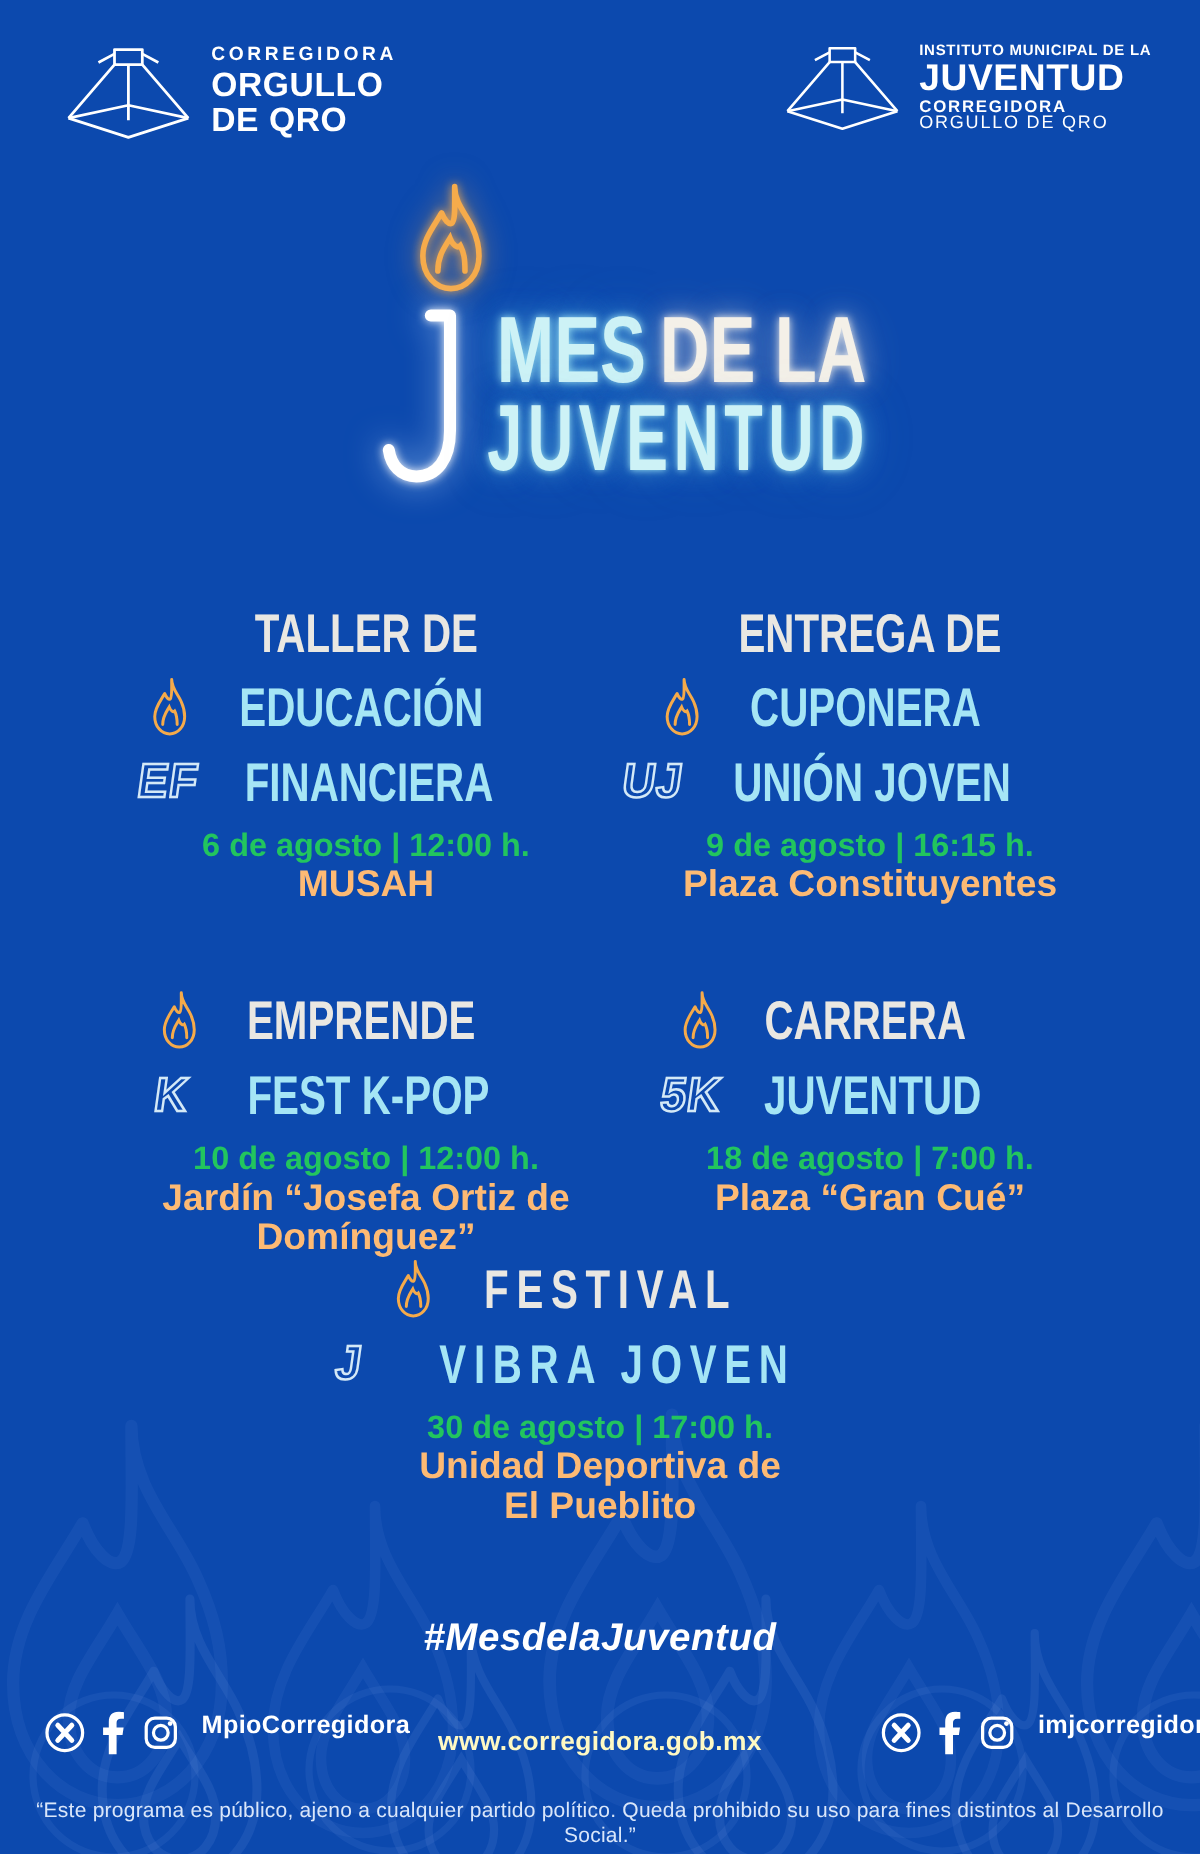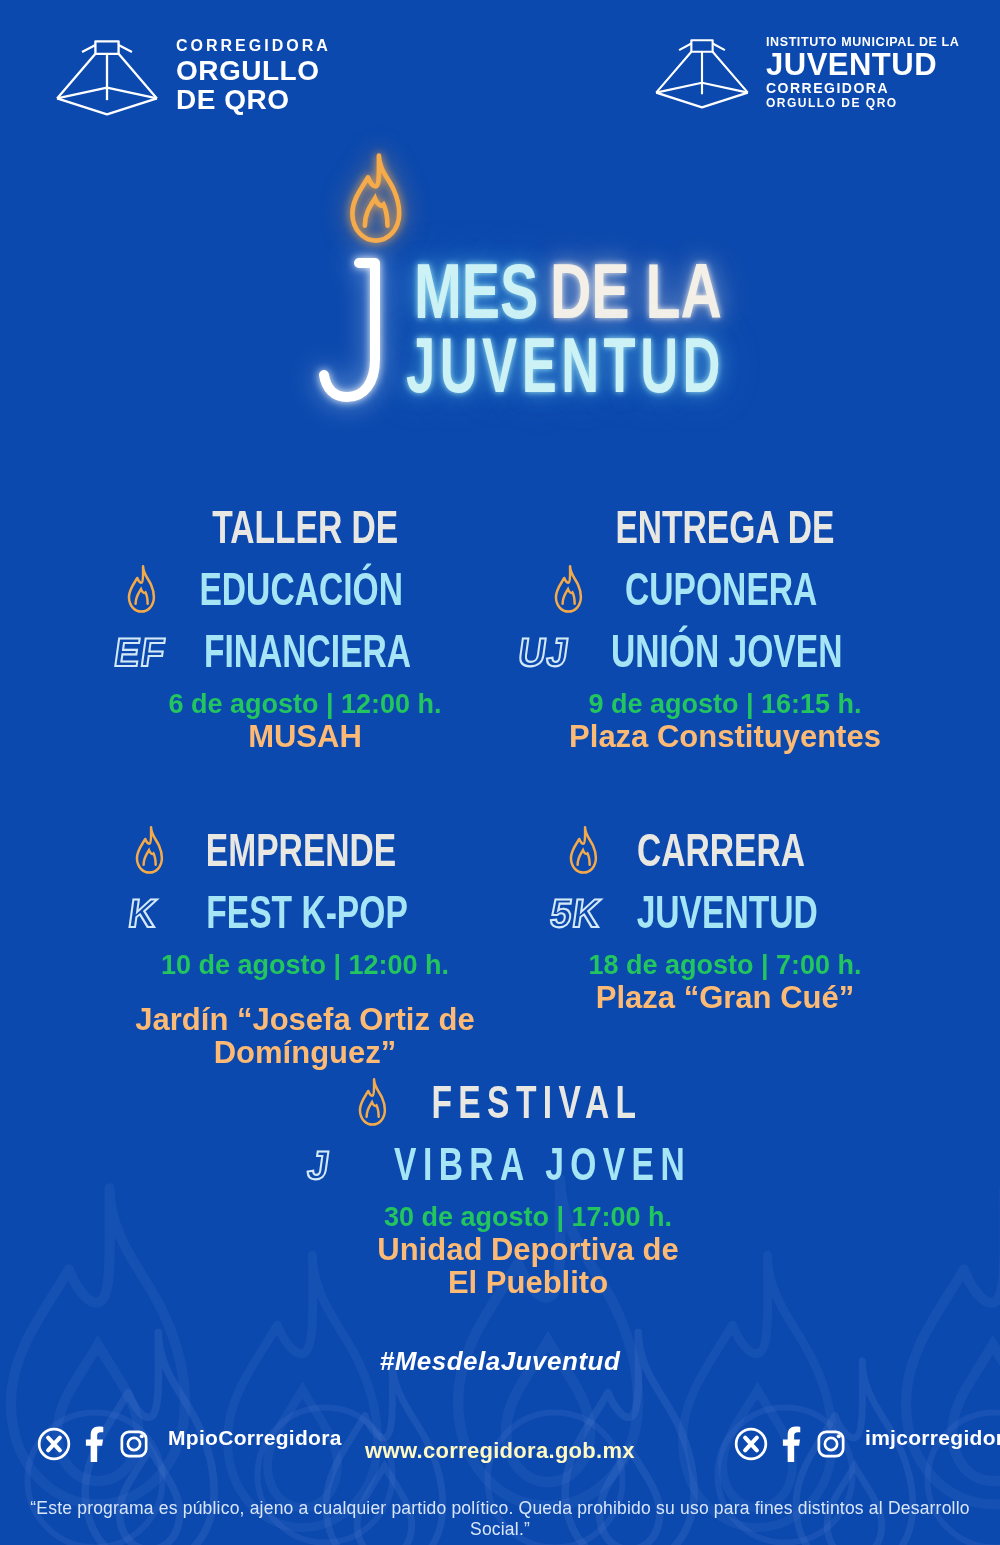--- a/index.html
+++ b/index.html
@@ -17,58 +17,58 @@
   
   .logo{position:absolute;display:flex;align-items:flex-start;gap:10px;}
   .logo-left{left:48px;top:36px;}
   .logo-right{left:648px;top:34px;}
   .pyr{color:#fff;}
   .ll-t1{font-size:16px;letter-spacing:3px;font-weight:600;line-height:20px;}
   .ll-t2{font-size:28px;font-weight:800;line-height:29px;letter-spacing:.5px;}
   .rl-t1{font-size:12.5px;font-weight:700;letter-spacing:.6px;line-height:16px;}
   .rl-t2{font-size:31px;font-weight:800;line-height:30px;letter-spacing:.5px;}
   .rl-t3{font-size:14px;font-weight:800;letter-spacing:1.5px;line-height:16px;}
-  .rl-t4{font-size:12px;font-weight:700;letter-spacing:1.5px;line-height:14px;}
+  .rl-t4{font-size:15px;font-weight:400;letter-spacing:1.5px;line-height:14px;}
   
   .neon-flame{position:absolute;left:336px;top:148px;width:78px;height:104px;color:#f6ab4b;
     filter:drop-shadow(0 0 4px rgba(246,171,75,.95)) drop-shadow(0 0 12px rgba(246,171,75,.5));}
   .neon-j{position:absolute;left:318px;top:255px;width:82px;height:150px;color:#ffffff;
     filter:drop-shadow(0 0 4px rgba(255,255,255,.95)) drop-shadow(0 0 14px rgba(190,225,255,.6));}
   .neon-row{position:absolute;display:flex;gap:14px;transform-origin:0 0;font-weight:800;line-height:1;white-space:nowrap;}
   .neon-row1{left:414px;top:252px;font-size:70px;transform:scale(.82,1.12);}
   .neon-row2{left:406px;top:326px;font-size:70px;letter-spacing:6px;transform:scale(.75,1.12);}
   .mes-word,.juv-word{color:#cdf2f6;
     text-shadow:0 0 7px rgba(165,235,245,.95),0 0 22px rgba(120,210,240,.55),0 0 45px rgba(90,190,235,.35);}
   .dela-word{color:#f4f0e8;
     text-shadow:0 0 7px rgba(255,250,240,.9),0 0 22px rgba(255,245,230,.5),0 0 44px rgba(255,240,220,.3);}
   
   .event{position:absolute;text-align:center;}
   .e1{left:90px;top:497px;width:430px;}
   .e2{left:515px;top:497px;width:420px;}
   .e3{left:90px;top:820px;width:430px;}
   .e4{left:515px;top:820px;width:420px;}
-  .e5{left:285px;top:1072px;width:430px;margin-left:28px;}
+  .e5{left:285px;top:1044px;width:430px;}
   .ev-line{display:flex;align-items:center;justify-content:center;height:62px;}
   .ev-line.has-icon{transform:translateX(-31px);}
   .e5 .ev-line.has-icon{transform:translateX(-18px);}
   .cond{display:inline-block;transform:scale(.8,1.08);font-weight:800;font-size:42px;white-space:nowrap;}
   .e5 .cond{letter-spacing:8px;}
   .t-white .cond{color:#e9e7e2;}
   .t-cyan .cond{color:#a5e5f5;}
   .flame-sm{width:42px;height:54px;flex:0 0 auto;margin-right:12px;color:#f5aa4a;}
   .badge{flex:0 0 auto;width:56px;margin-right:10px;font-weight:800;font-size:38px;
     color:transparent;-webkit-text-stroke:2px #d4e9f7;transform:skewX(-8deg) scaleY(1.05);
     text-align:center;letter-spacing:1px;}
   .ev-date{margin-top:6px;font-size:27px;font-weight:600;color:#22c55e;line-height:31px;}
   .ev-venue{font-size:31px;font-weight:700;color:#fdba74;line-height:33px;margin:0 auto;}
-  .e3 .ev-venue{max-width:360px;margin-top:22px;}
+  .e3 .ev-venue{max-width:360px;}
   .e5 .ev-venue{max-width:330px;}
   
   .hashtag{position:absolute;top:1346px;left:0;width:1000px;text-align:center;
-    font-size:26px;font-style:italic;font-weight:800;color:#fff;letter-spacing:.5px;}
+    font-size:32px;font-style:italic;font-weight:800;color:#fff;letter-spacing:.5px;}
   .social-group{position:absolute;display:flex;align-items:flex-start;gap:11px;}
   .sg-left{left:36px;top:1426px;}
   .sg-right{left:733px;top:1426px;}
   .soc{width:36px;height:36px;color:#fff;}
   .soc.fb{width:22px;}
   .handle{font-size:21px;font-weight:600;color:#fff;margin-left:5px;letter-spacing:.3px;}
   .website{position:absolute;left:0;top:1438px;width:1000px;text-align:center;
     font-size:22px;font-weight:600;color:#fef9c3;letter-spacing:.3px;}
   .disclaimer{position:absolute;left:0;top:1498px;width:1000px;text-align:center;
     font-size:17.5px;font-weight:500;color:#d9e6fa;letter-spacing:.2px;}

